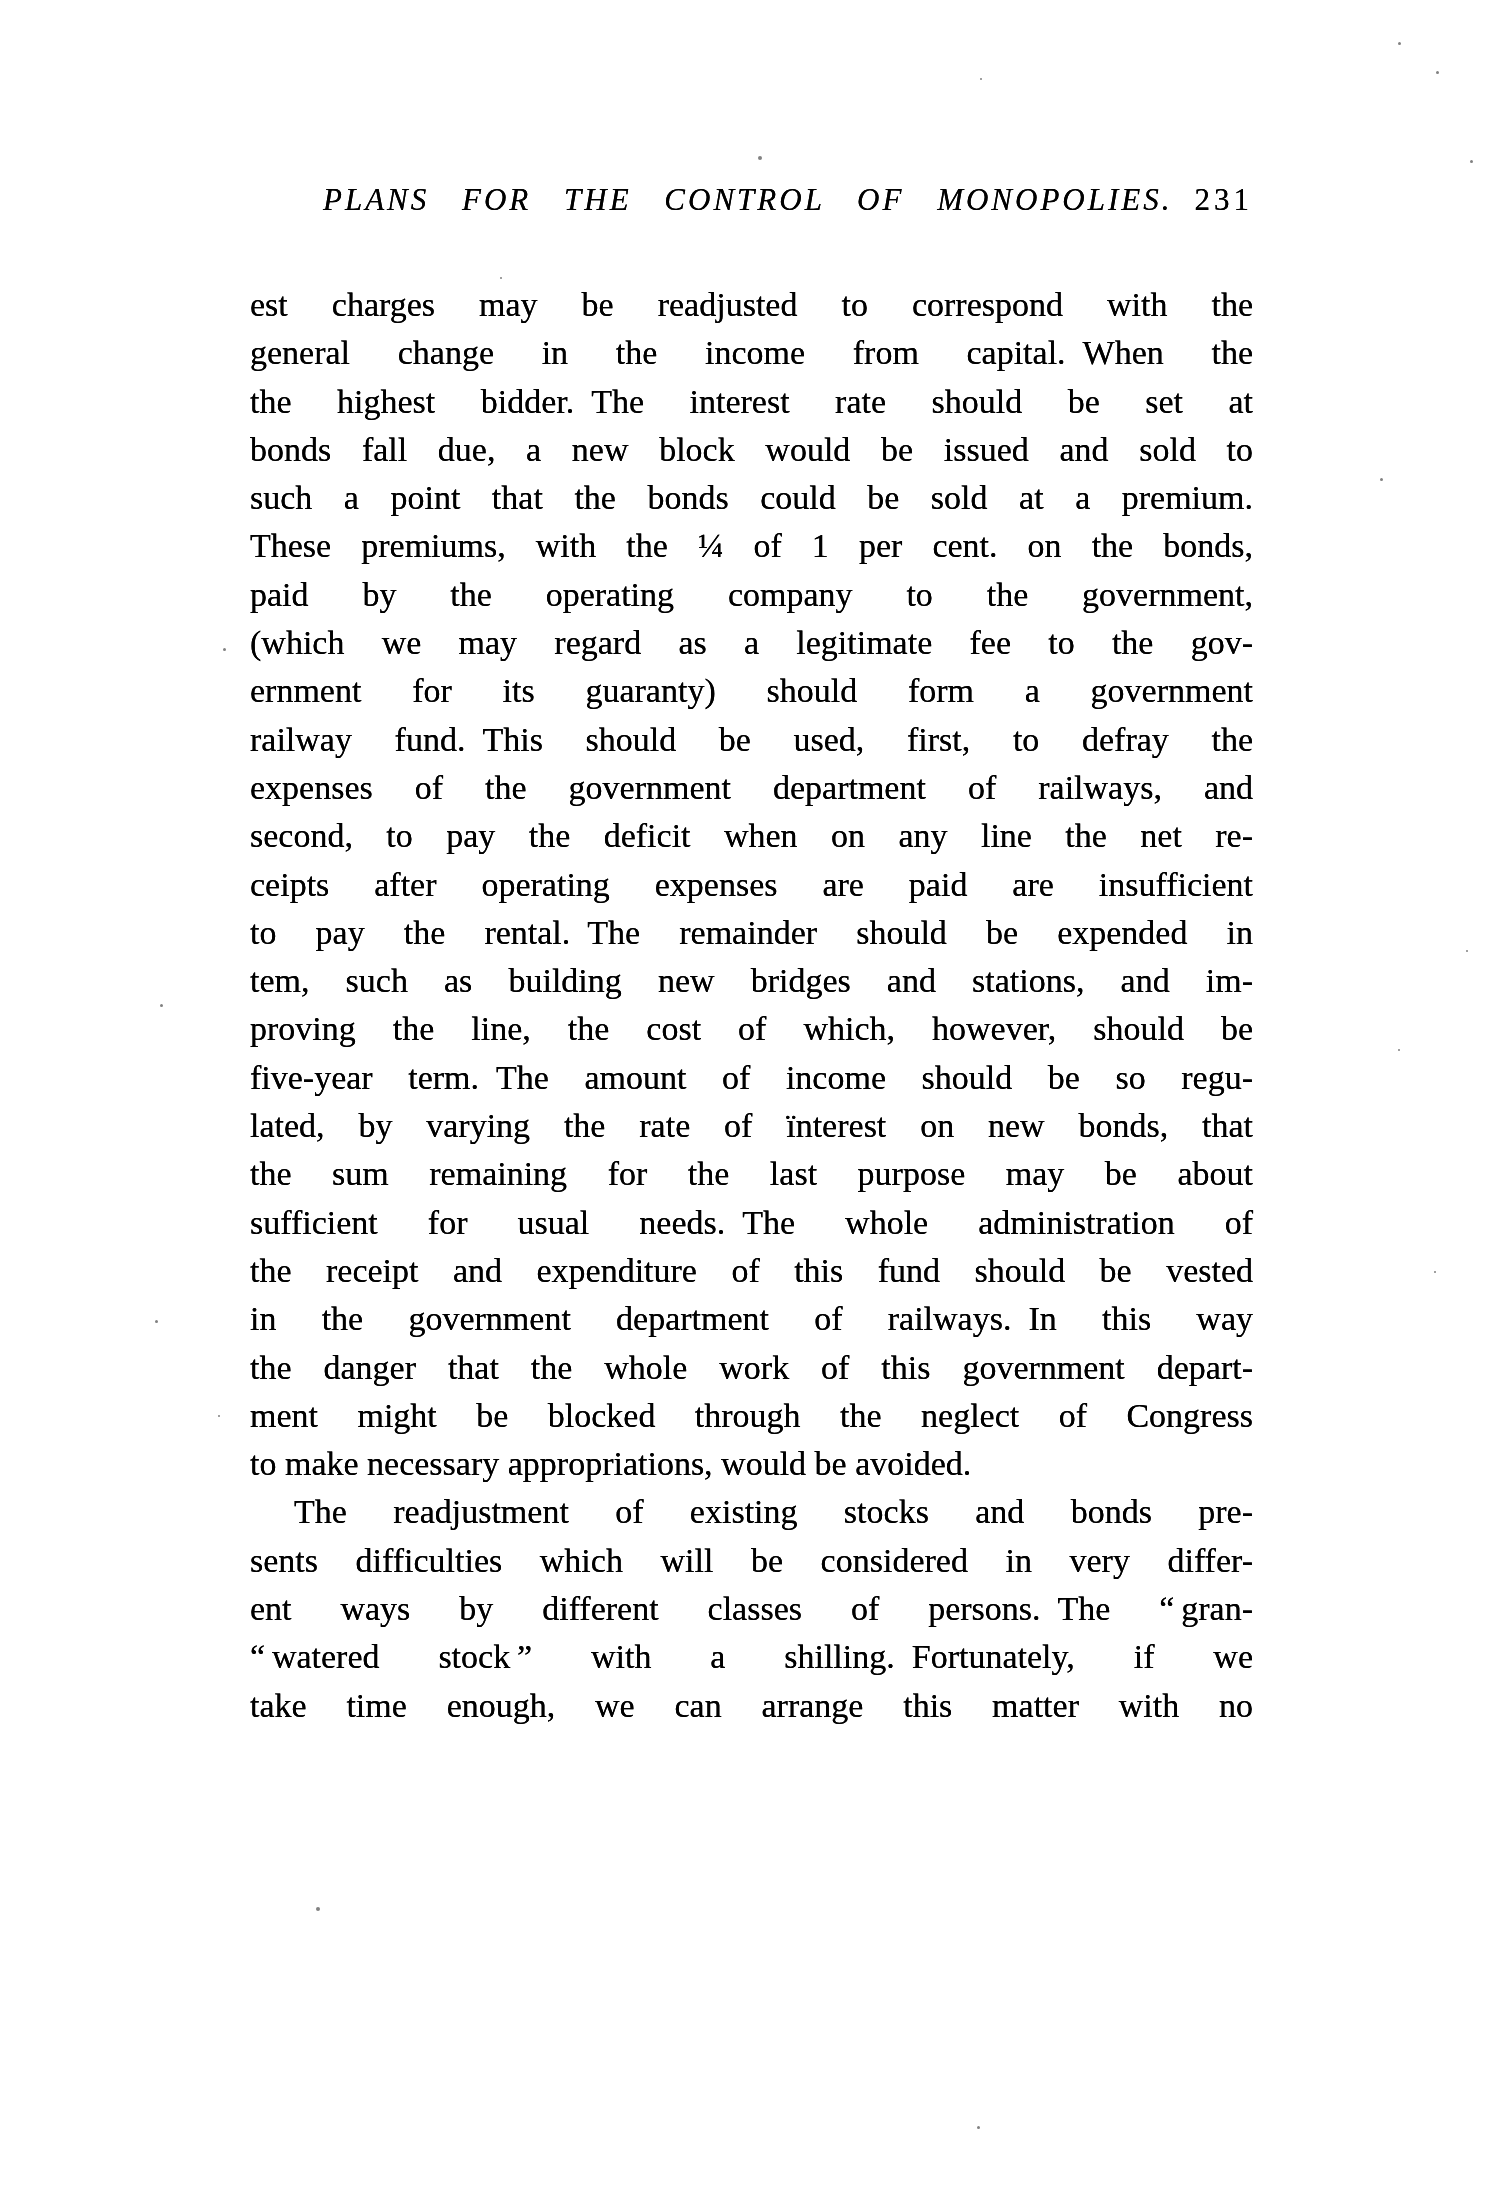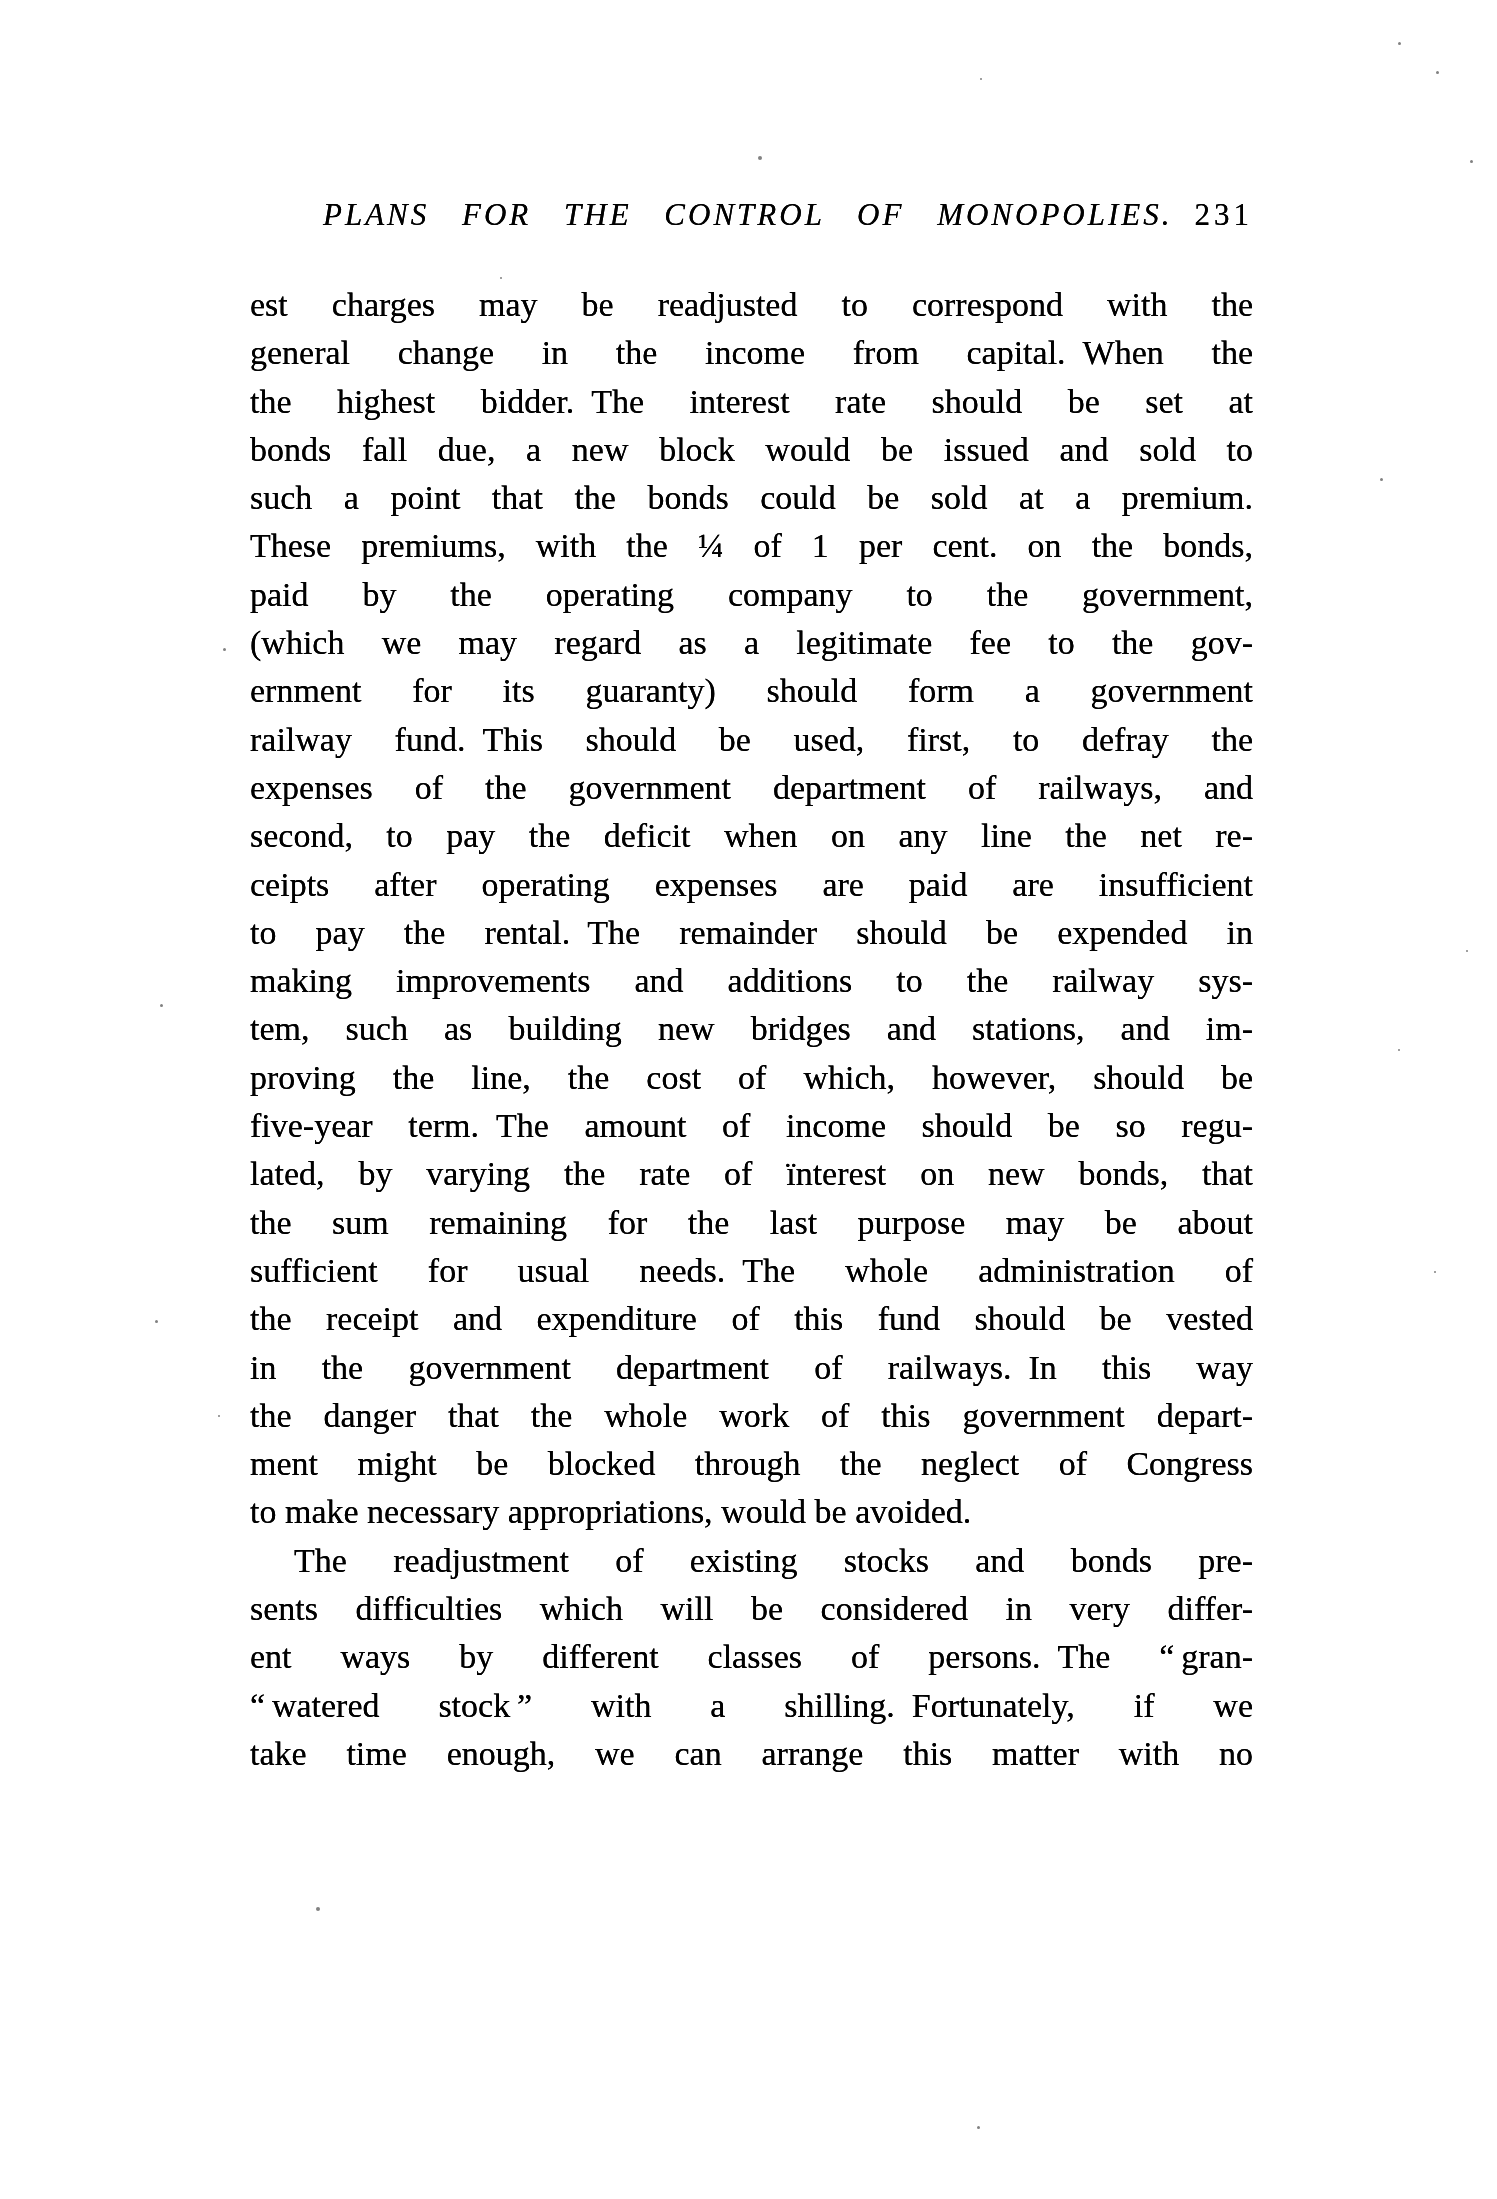--- a/index.html
+++ b/index.html
@@ -8,21 +8,21 @@
     width:1497px;height:2199px;
     margin:0 auto;
     background:var(--paper,#ffffff);
     color:var(--ink,#000000);
     font-family:"Liberation Serif","DejaVu Serif",serif;
     overflow:hidden;
     text-shadow:0 0 0.6px currentColor; 
   }
   .running-head{
     position:absolute;
-    left:250px;top:197px;width:1003px;
+    left:250px;top:182px;width:1003px;
     text-align:right;
     white-space:nowrap;
     font-style:italic;
     font-size:31px;
     letter-spacing:3px;
     word-spacing:22px;
   }
   .rh-folio{
     font-style:normal;
     padding-left:22px;
@@ -64,21 +64,20 @@
       <div class="line">such a point that the bonds could be sold at a premium.</div>
       <div class="line">These premiums, with the ¼ of 1 per cent. on the bonds,</div>
       <div class="line">paid by the operating company to the government,</div>
       <div class="line">(which we may regard as a legitimate fee to the gov-</div>
       <div class="line">ernment for its guaranty) should form a government</div>
       <div class="line">railway fund. This should be used, first, to defray the</div>
       <div class="line">expenses of the government department of railways, and</div>
       <div class="line">second, to pay the deficit when on any line the net re-</div>
       <div class="line">ceipts after operating expenses are paid are insufficient</div>
       <div class="line">to pay the rental. The remainder should be expended in</div>
-      <div class="line">making improvements and additions to the railway sys-</div>
       <div class="line">tem, such as building new bridges and stations, and im-</div>
       <div class="line">proving the line, the cost of which, however, should be</div>
       <div class="line">five-year term. The amount of income should be so regu-</div>
       <div class="line">lated, by varying the rate of ïnterest on new bonds, that</div>
       <div class="line">the sum remaining for the last purpose may be about</div>
       <div class="line">sufficient for usual needs. The whole administration of</div>
       <div class="line">the receipt and expenditure of this fund should be vested</div>
       <div class="line">in the government department of railways. In this way</div>
       <div class="line">the danger that the whole work of this government depart-</div>
       <div class="line">ment might be blocked through the neglect of Congress</div>

